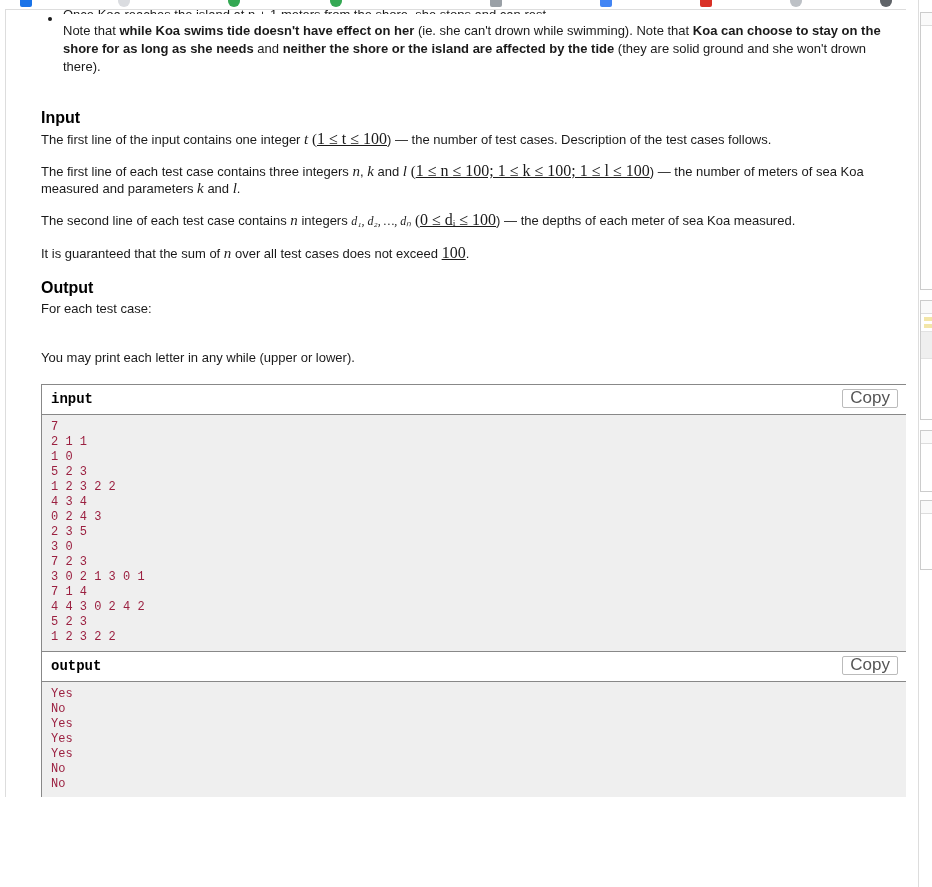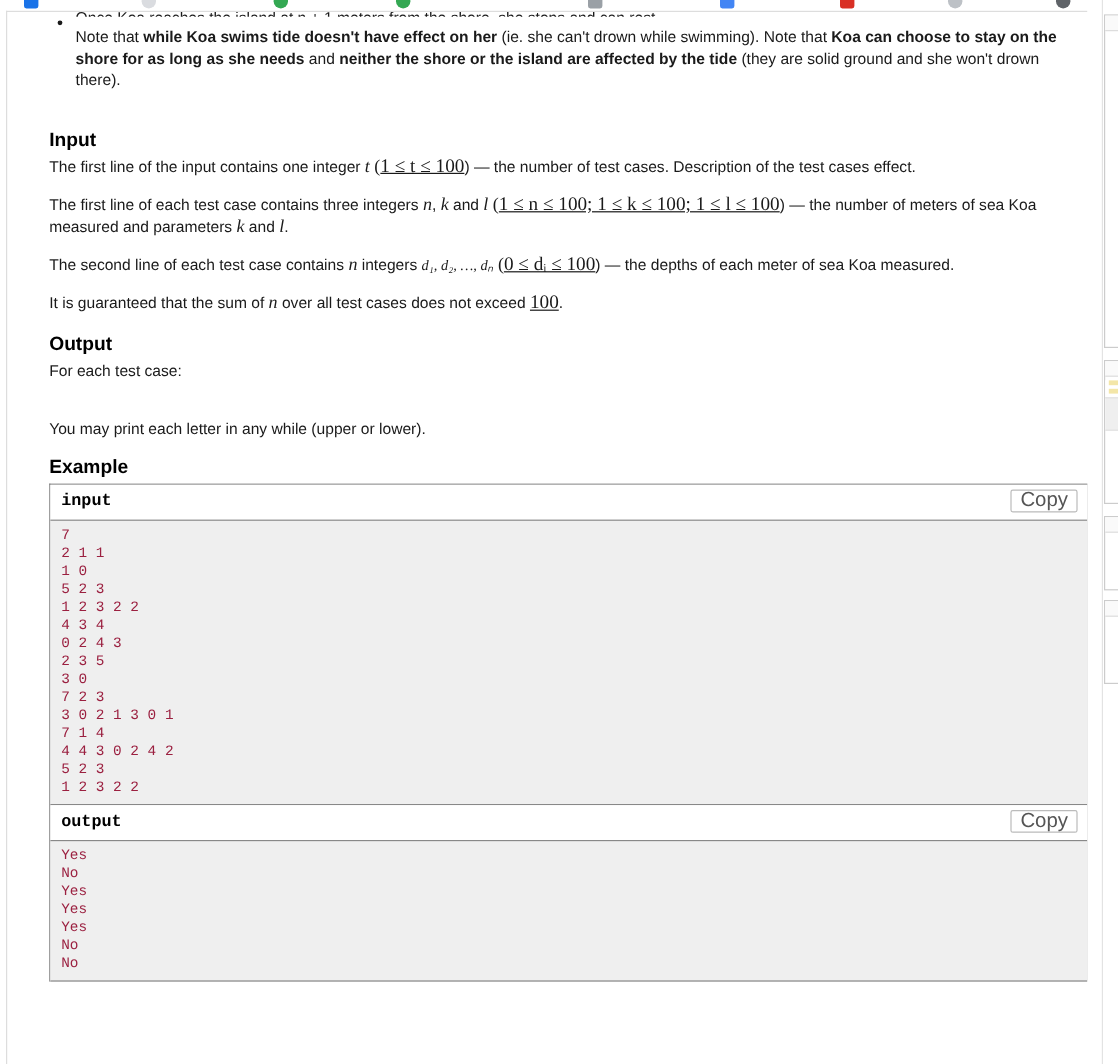--- a/index.html
+++ b/index.html
@@ -33,21 +33,21 @@
     height: 12px;
     border-radius: 2px;
   }
 
   
   #page-frame {
     position: absolute;
     top: 9px;
     left: 5px;
     width: 901px;
-    height: 878px;
+    height: 788px;
     border-left: 1px solid #dddddd;
     border-top: 1px solid #dddddd;
     background: #ffffff;
     box-sizing: border-box;
     overflow: hidden;
   }
 
   #content {
     position: absolute;
     left: 35px;
@@ -248,21 +248,21 @@
         <span class="sub-note"><span>Note that </span><b>while Koa swims tide doesn't have effect on her</b><span> (ie. she can't drown while swimming). Note that </span><b>Koa can choose to stay on the shore for as long as she needs</b><span> and </span><b>neither the shore or the island are affected by the tide</b><span> (they are solid ground and she won't drown there).</span></span>
       </li>
     </ul>
 
     <div class="spacer-16"></div>
 
 
     <div class="spacer-16"></div>
 
     <h2 class="section">Input</h2>
-    <p class="para"><span>The first line of the input contains one integer </span><span class="mi">t</span><span class="mop"> (</span><span class="mn">1 ≤ t ≤ 100</span><span>) — the number of test cases. Description of the test cases effect.</span></p>
+    <p class="para"><span>The first line of the input contains one integer </span><span class="mi">t</span><span class="mop"> (</span><span class="mn">1 ≤ t ≤ 100</span><span>) — the number of test cases. Description of the test cases follows.</span></p>
 
     <div class="spacer-14"></div>
 
     <p class="para"><span>The first line of each test case contains three integers </span><span class="mi">n</span><span>, </span><span class="mi">k</span><span> and </span><span class="mi">l</span><span class="mop"> (</span><span class="mn">1 ≤ n ≤ 100; 1 ≤ k ≤ 100; 1 ≤ l ≤ 100</span><span>) — the number of meters of sea Koa measured and parameters </span><span class="mi">k</span><span> and </span><span class="mi">l</span><span>.</span></p>
 
     <div class="spacer-14"></div>
 
     <p class="para"><span>The second line of each test case contains </span><span class="mi">n</span><span> integers </span><span class="msub">d₁, d₂, …, dₙ</span><span class="mop"> (</span><span class="mn">0 ≤ dᵢ ≤ 100</span><span>) — the depths of each meter of sea Koa measured.</span></p>
 
     <div class="spacer-14"></div>
@@ -276,21 +276,20 @@
 
     <div class="spacer-16"></div>
 
 
     <div class="spacer-16"></div>
 
     <p class="para">You may print each letter in any while (upper or lower).</p>
 
     <div class="spacer-14"></div>
 
-    <h2 class="section">Example</h2>
 
     <div class="sample-tests">
       <div class="test-title">
         <span>input</span>
         <button class="copy-btn">Copy</button>
       </div>
       <pre class="testdata input-block">7
 2 1 1
 1 0
 5 2 3

